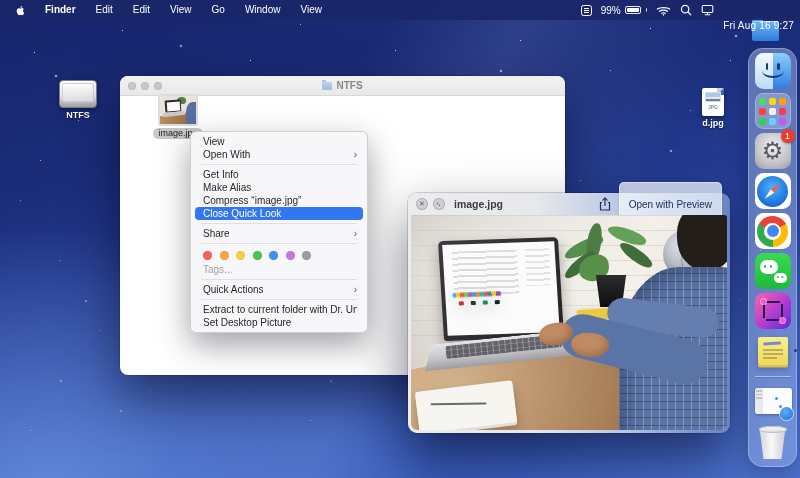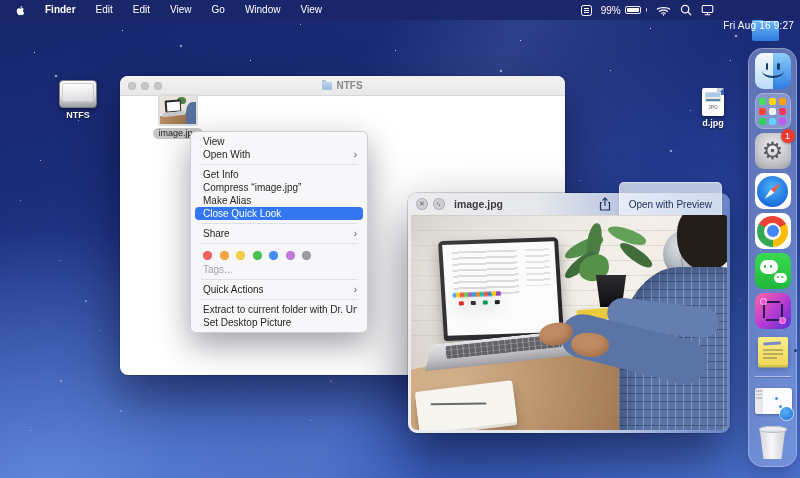--- a/index.html
+++ b/index.html
@@ -349,24 +349,24 @@
       </div>
     <div class="mi">
         <span class="lbl">Open With</span>
         <span class="arr">›</span>
       </div>
     <div class="msep"></div>
     <div class="mi">
         <span class="lbl">Get Info</span>
       </div>
     <div class="mi">
+        <span class="lbl">Make Alias</span>
+      </div>
+    <div class="mi">
         <span class="lbl">Compress “image.jpg”</span>
-      </div>
-    <div class="mi">
-        <span class="lbl">Make Alias</span>
       </div>
     <div class="mi hl" style="background: rgb(50, 118, 240);">
         <span class="lbl">Close Quick Look</span>
       </div>
     <div class="msep"></div>
     <div class="mi">
         <span class="lbl">Share</span>
         <span class="arr">›</span>
       </div>
     <div class="msep"></div>

